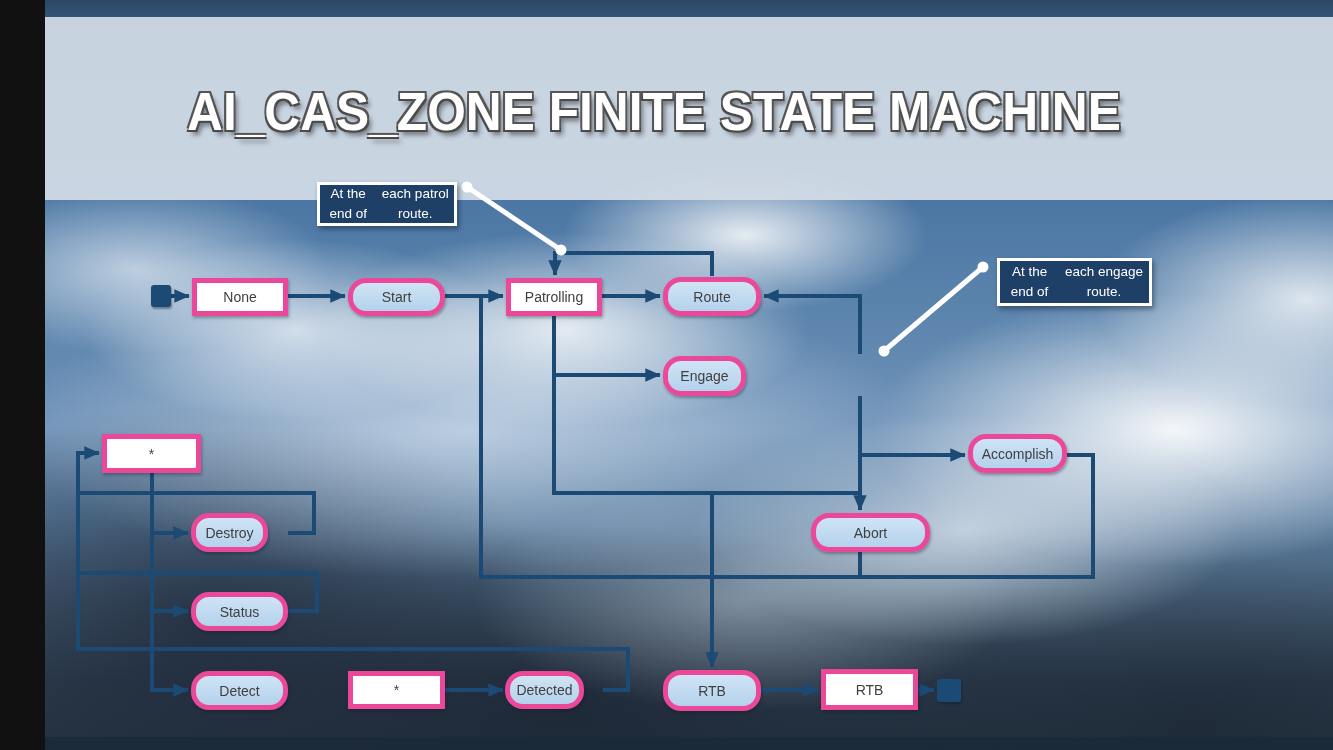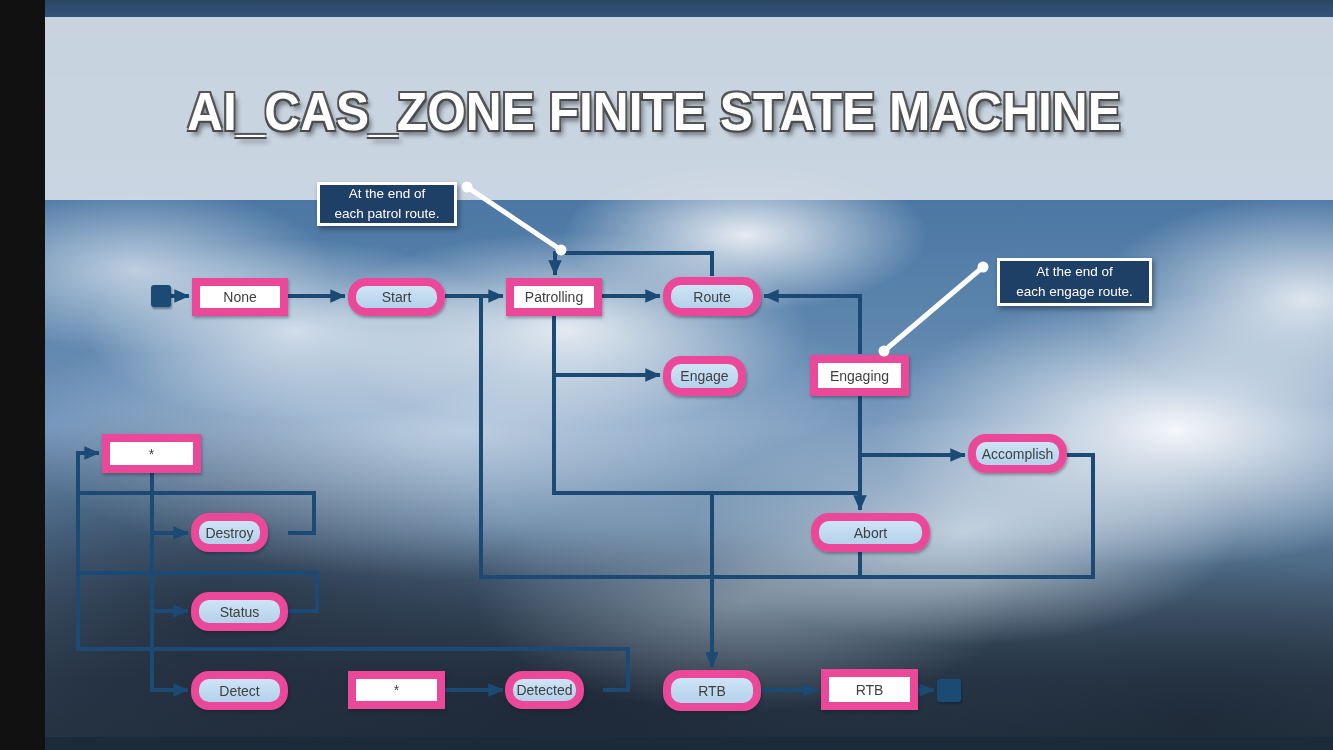--- a/index.html
+++ b/index.html
@@ -31,29 +31,29 @@
   
   .title{position:absolute;left:142px;top:80px;margin:0;white-space:nowrap;
     font-size:54px;font-weight:bold;letter-spacing:0;color:#fff;
     transform:scaleX(.92);transform-origin:0 0;
     text-shadow:-2px -2px 0 #555,2px -2px 0 #555,-2px 2px 0 #4a4a4a,2px 2px 0 #4a4a4a,
                 4px 5px 5px rgba(0,0,0,.45);}
 
   
   .wires,.leaders{position:absolute;left:0;top:0;}
   .node{position:absolute;display:flex;align-items:center;justify-content:center;
-    box-sizing:border-box;border:8px solid #ec4899;font-size:14px;color:#3f3f3f;
+    box-sizing:border-box;border:5px solid #ec4899;font-size:14px;color:#3f3f3f;
     box-shadow:1px 2px 3px rgba(15,25,40,.35);}
   .node.blue{background:linear-gradient(180deg,#cfe3f5,#b4d2ec);border-radius:18px;}
   .node.white{background:#ffffff;border-radius:0;}
   .marker-square{position:absolute;background:#1b4a74;border-radius:3px;
     box-shadow:1px 2px 2px rgba(15,25,40,.4);}
   .callout{position:absolute;box-sizing:border-box;background:#1e3f66;
     border:3px solid #ffffff;color:#fff;font-size:13.5px;line-height:1.45;
-    display:flex;flex-direction:column;align-items:center;justify-content:center;
+    display:flex;flex-direction:row;align-items:center;justify-content:center;
     text-align:center;box-shadow:2px 3px 5px rgba(10,20,35,.45);}
 </style>
 </head>
 <body>
 
 <div class="slide">
 
   <div class="sky"></div>
   <div class="clouds"></div>
   <div class="band"></div>
@@ -101,23 +101,20 @@
     </div>
   <div class="node white" style="left:461px;top:278px;width:96px;height:38px">
     <span>Patrolling</span>
     </div>
   <div class="node blue" style="left:618px;top:277px;width:98px;height:39px">
     <span>Route</span>
     </div>
   <div class="node blue" style="left:618px;top:356px;width:83px;height:40px">
     <span>Engage</span>
     </div>
-  <div class="node white" style="left:765px;top:355px;width:99px;height:41px">
-    <span>Engaging</span>
-    </div>
   <div class="node blue" style="left:923px;top:434px;width:99px;height:39px">
     <span>Accomplish</span>
     </div>
   <div class="node blue" style="left:766px;top:513px;width:119px;height:39px">
     <span>Abort</span>
     </div>
   <div class="node white" style="left:57px;top:434px;width:99px;height:39px">
     <span>*</span>
     </div>
   <div class="node blue" style="left:146px;top:513px;width:77px;height:39px">

